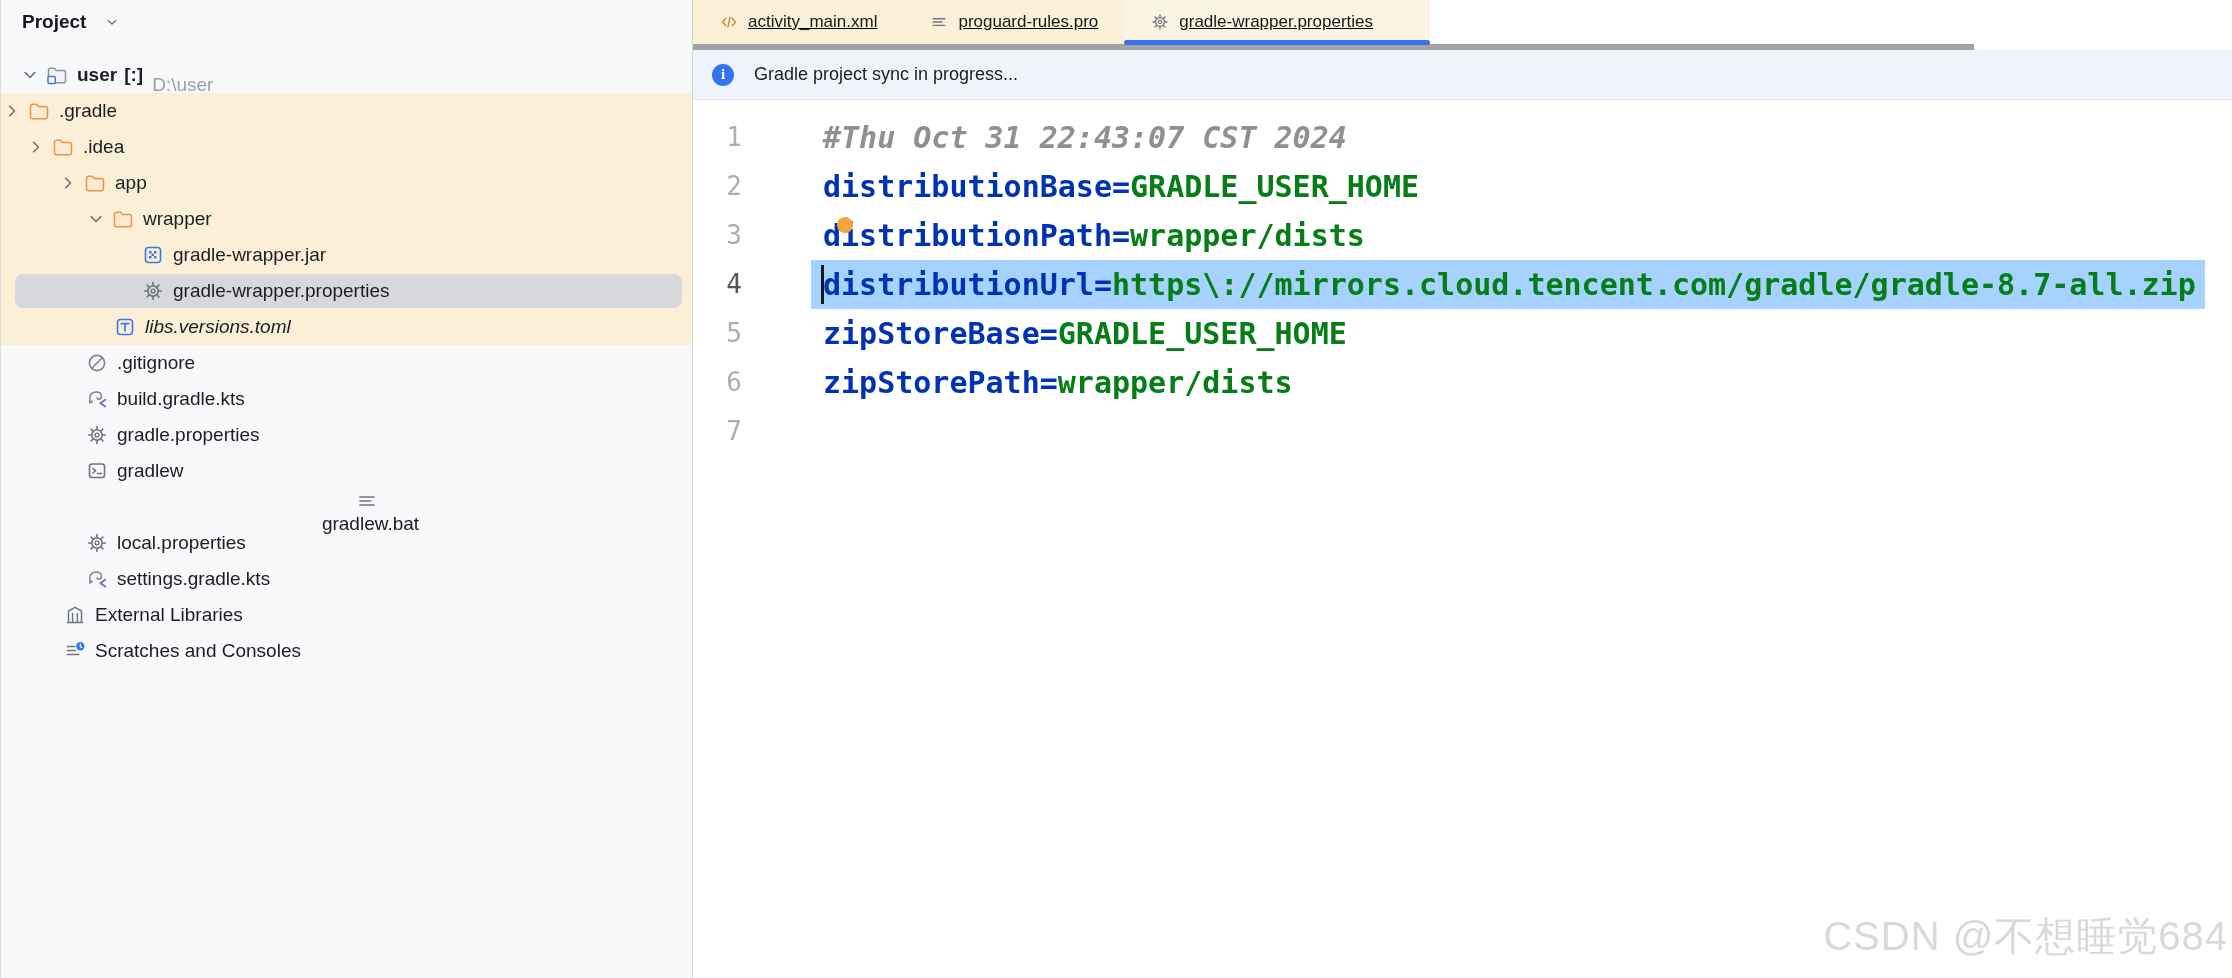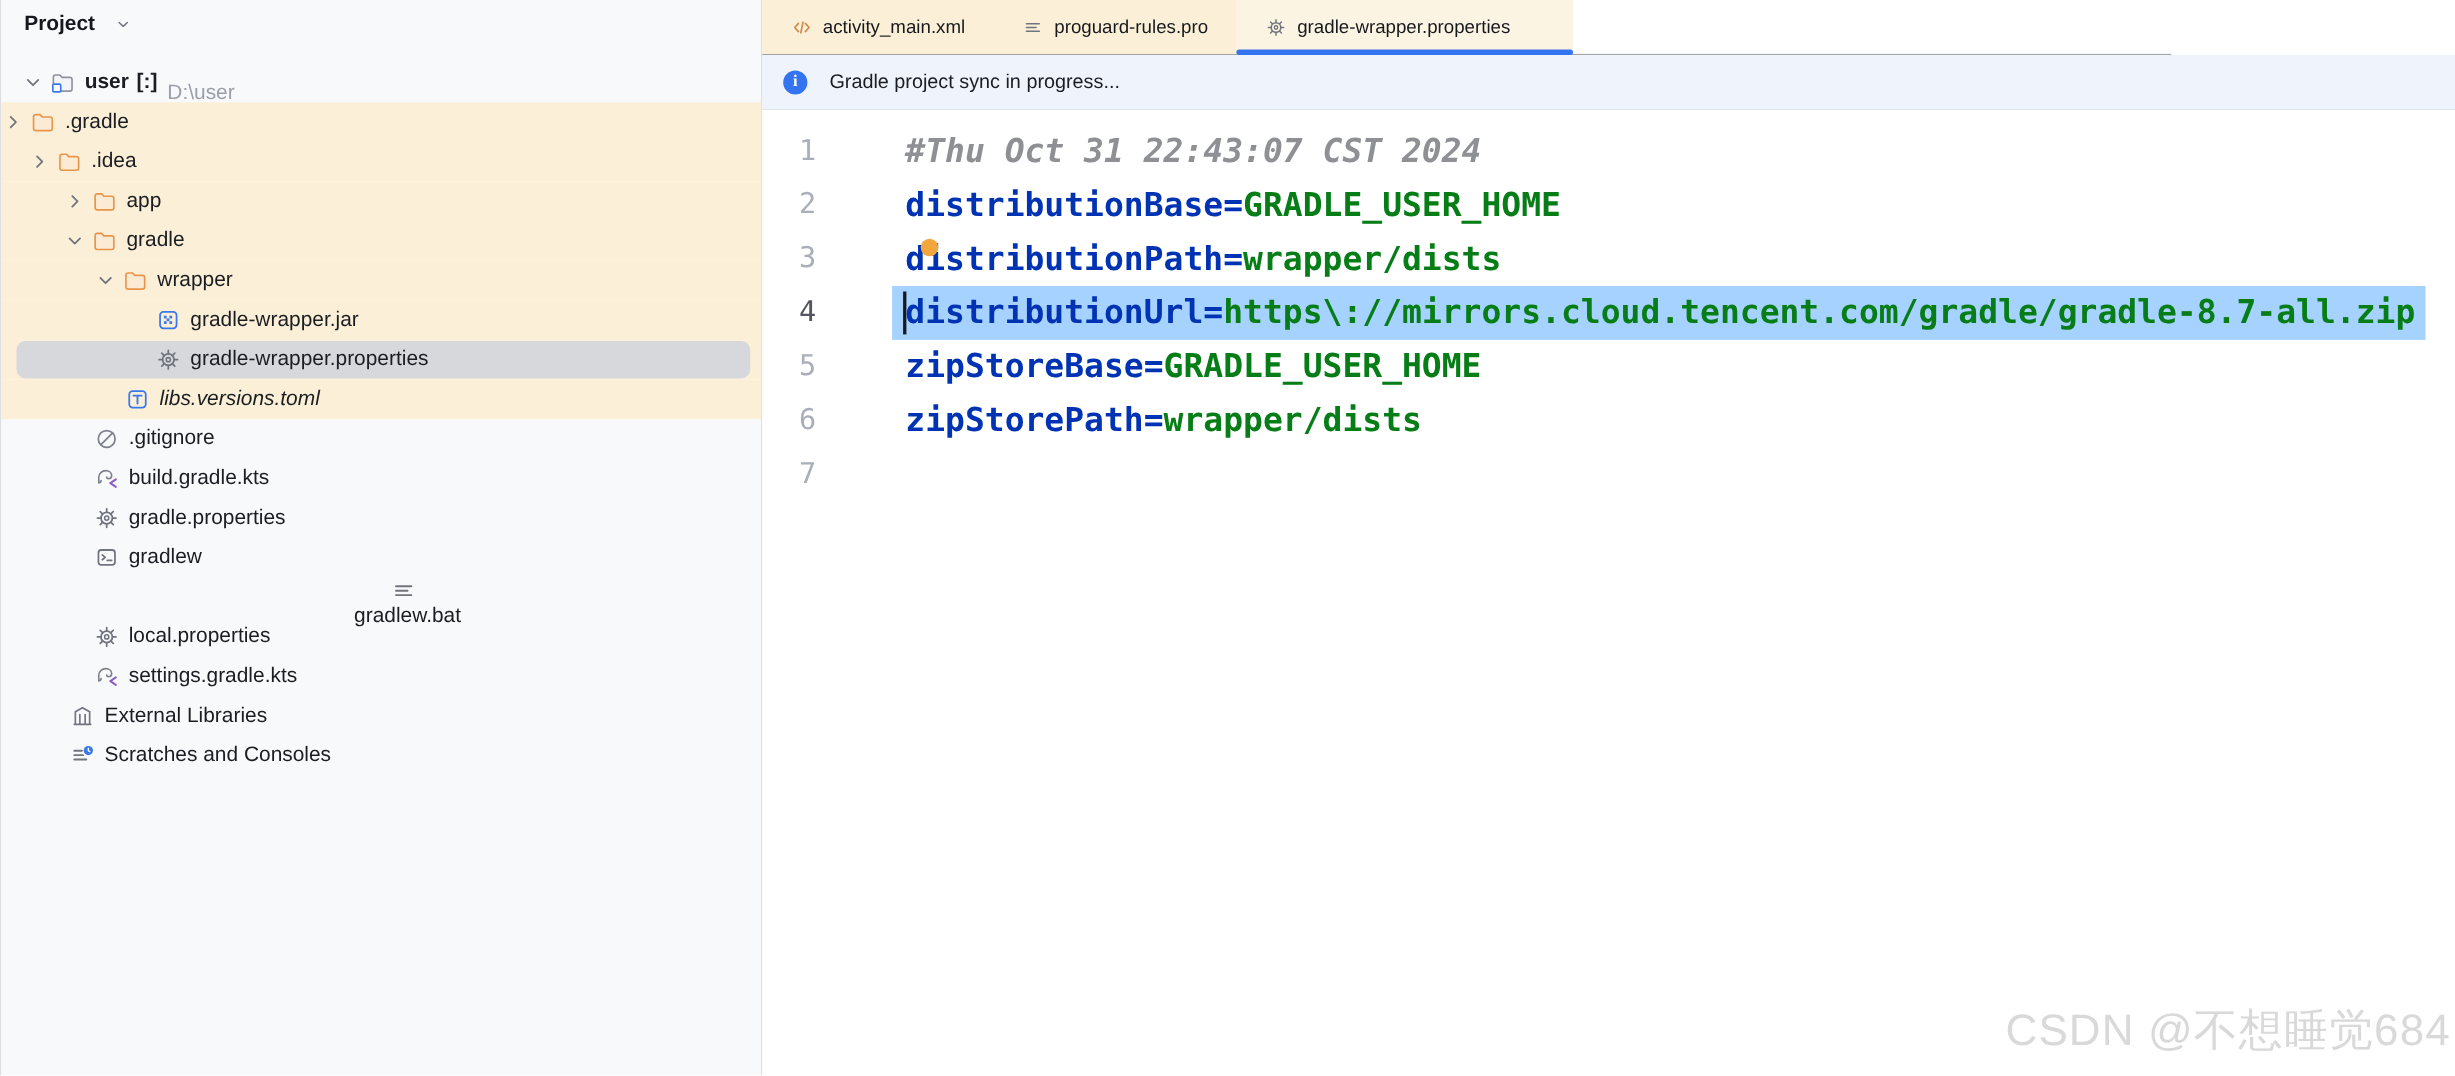--- a/index.html
+++ b/index.html
@@ -20,21 +20,21 @@
                     border-radius:8px;background:#D6D8DC;}
   .trow>*{position:relative;}
   .chev{width:22px;height:22px;flex:none;margin-right:4px;}
   .ticon{width:24px;height:24px;flex:none;margin-right:8px;}
   .tlabel{white-space:pre;}
   .rootb{font-weight:700;}
   .dim{color:#9BA0AA;margin-left:9px;margin-top:20px;}
 
   
   .tabbar{position:absolute;left:693px;top:0;width:1281px;height:50px;background:#fff;
-          border-bottom:1px solid #a3a3a3;box-sizing:border-box;display:flex;}
+          border-bottom:6px solid #a3a3a3;box-sizing:border-box;display:flex;text-decoration:underline;}
   .tabstrip{display:flex;background:#FBF0D7;height:100%;}
   .tab{display:flex;align-items:center;gap:9px;padding:0 26px;font-size:17px;color:#16181D;
        position:relative;cursor:default;}
   .tab .ticn{width:20px;height:20px;flex:none;}
   .tab.active{background:#FCF4E2;}
   .tab.active::after{content:"";position:absolute;left:0;right:0;bottom:-1px;height:5px;
                      border-radius:3px;background:#3574F0;}
   .tclose{width:17px;height:17px;margin-left:5px;flex:none;}
 
   
@@ -131,33 +131,20 @@
               <path d="M9.5 6.8l5.2 5.2-5.2 5.2" stroke="#70747E" stroke-width="1.8"></path>
             </svg>
           </span>
           <span class="ticon">
             <svg viewBox="0 0 24 24" fill="none" stroke-linecap="round" stroke-linejoin="round">
               <path d="M3.5 7.2c0-1.1.9-2 2-2h4l1.9 2.2h7.1c1.1 0 2 .9 2 2v8.4c0 1.1-.9 2-2 2h-13c-1.1 0-2-.9-2-2z" fill="#FCEBD4" stroke="#E8954A" stroke-width="1.5"></path>
             </svg>
           </span>
           <span class="tlabel">app</span>
         </div>
-        <div class="trow cream" style="padding-left: 56px;">
-          <span class="chev">
-            <svg viewBox="0 0 24 24" fill="none" stroke-linecap="round" stroke-linejoin="round">
-              <path d="M6.8 9.5l5.2 5.2 5.2-5.2" stroke="#70747E" stroke-width="1.8"></path>
-            </svg>
-          </span>
-          <span class="ticon">
-            <svg viewBox="0 0 24 24" fill="none" stroke-linecap="round" stroke-linejoin="round">
-              <path d="M3.5 7.2c0-1.1.9-2 2-2h4l1.9 2.2h7.1c1.1 0 2 .9 2 2v8.4c0 1.1-.9 2-2 2h-13c-1.1 0-2-.9-2-2z" fill="#FCEBD4" stroke="#E8954A" stroke-width="1.5"></path>
-            </svg>
-          </span>
-          <span class="tlabel">gradle</span>
-        </div>
         <div class="trow cream" style="padding-left: 84px;">
           <span class="chev">
             <svg viewBox="0 0 24 24" fill="none" stroke-linecap="round" stroke-linejoin="round">
               <path d="M6.8 9.5l5.2 5.2 5.2-5.2" stroke="#70747E" stroke-width="1.8"></path>
             </svg>
           </span>
           <span class="ticon">
             <svg viewBox="0 0 24 24" fill="none" stroke-linecap="round" stroke-linejoin="round">
               <path d="M3.5 7.2c0-1.1.9-2 2-2h4l1.9 2.2h7.1c1.1 0 2 .9 2 2v8.4c0 1.1-.9 2-2 2h-13c-1.1 0-2-.9-2-2z" fill="#FCEBD4" stroke="#E8954A" stroke-width="1.5"></path>
             </svg>

